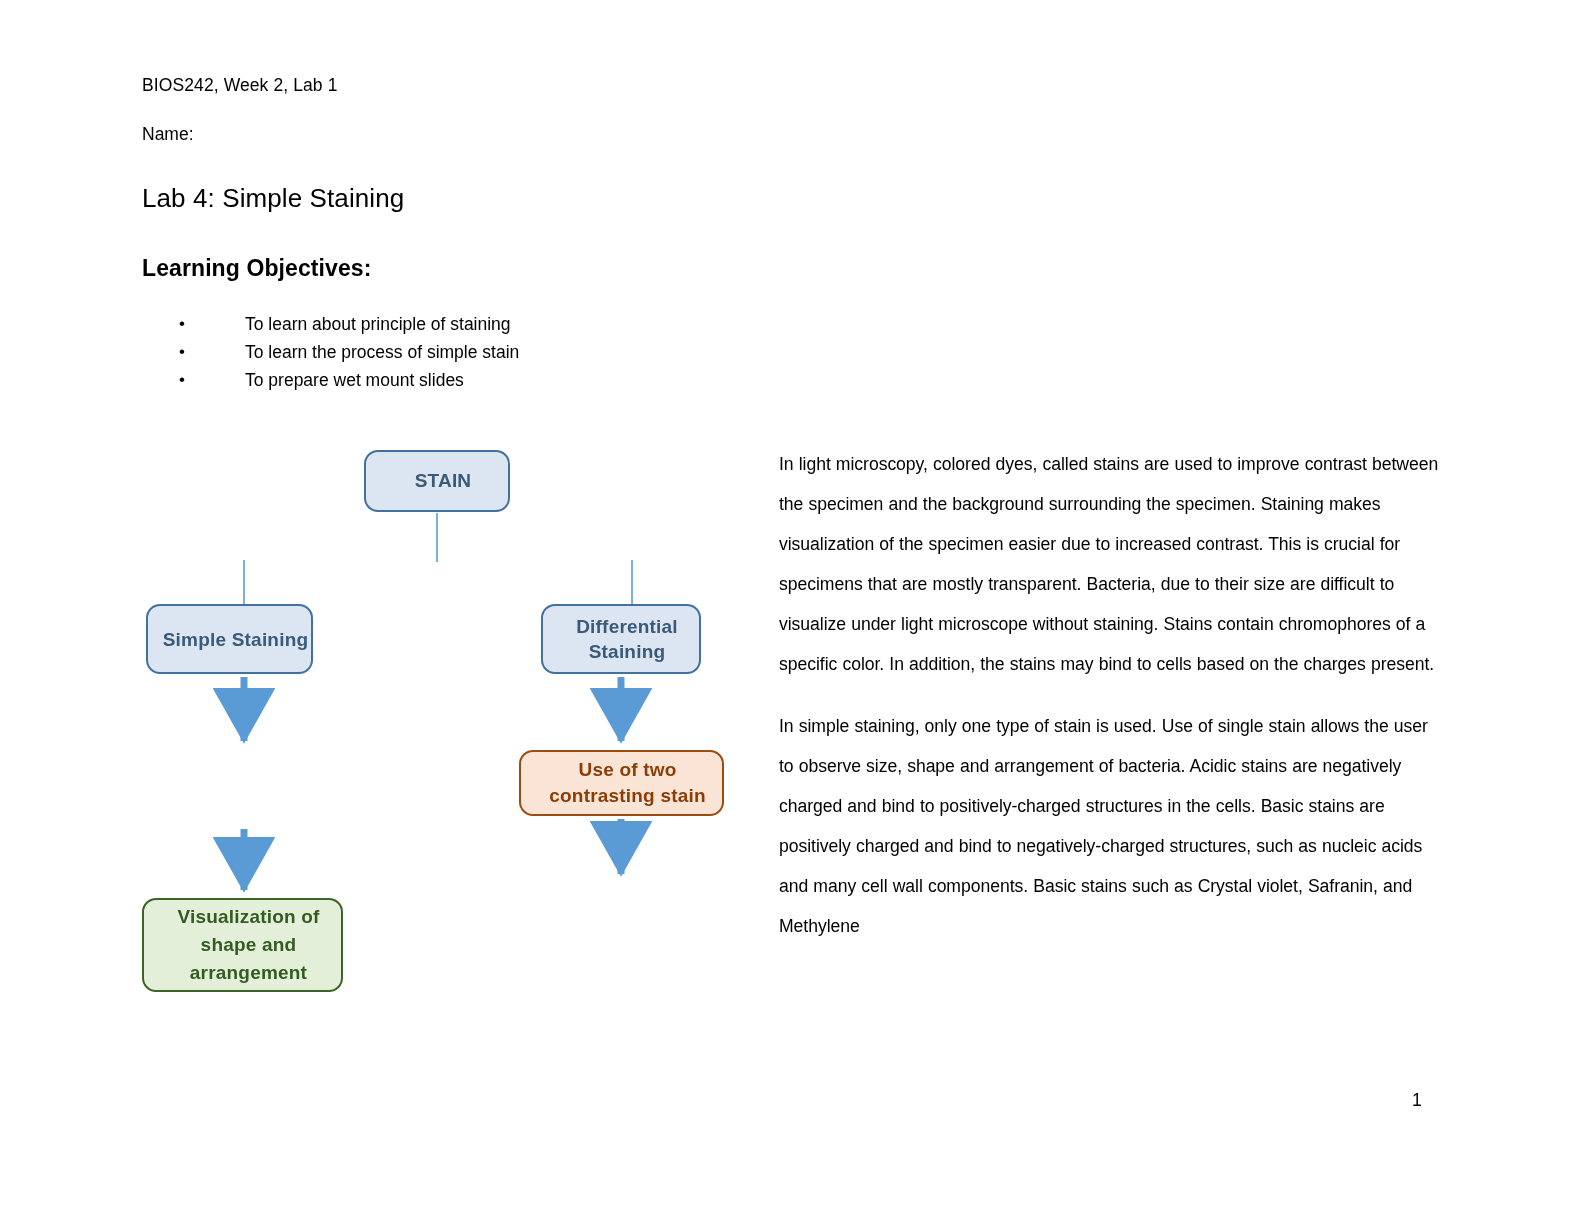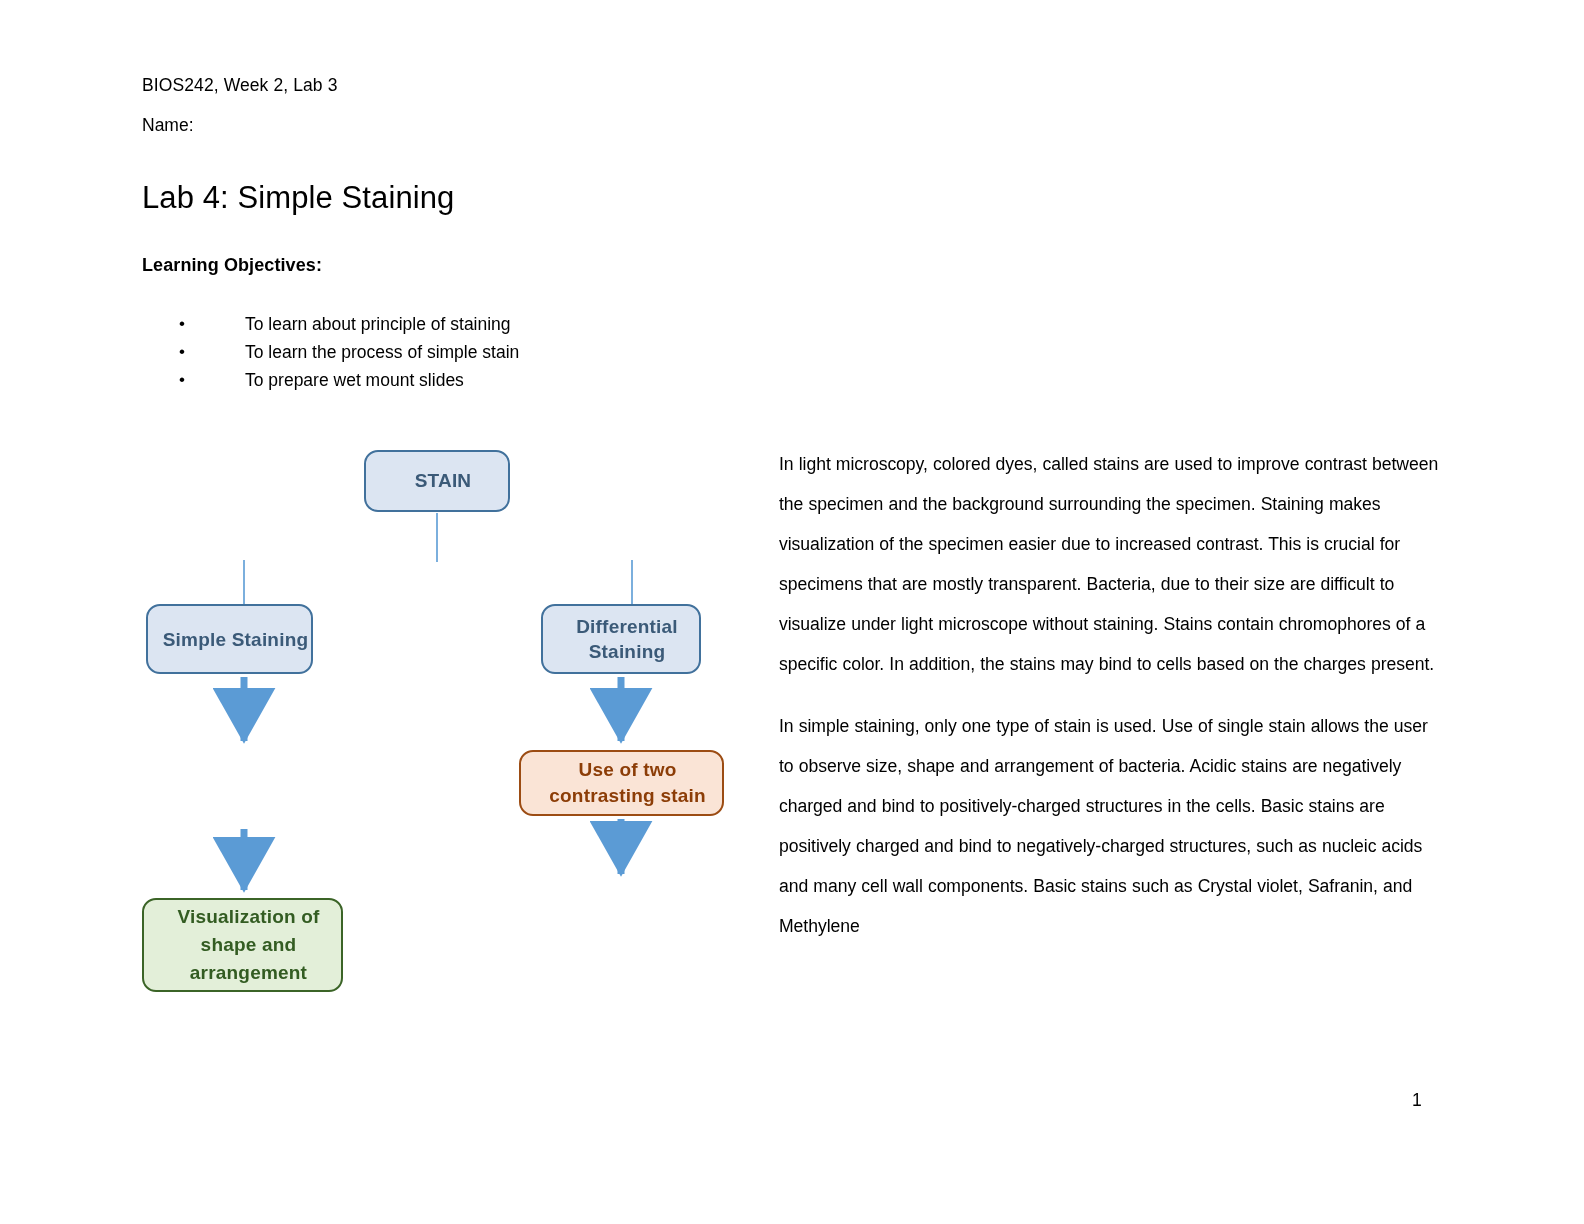--- a/index.html
+++ b/index.html
@@ -29,39 +29,39 @@
   }
   .course-line {
     font-size: 17.5px;
     line-height: 26px;
     color: #000;
     letter-spacing: 0.1px;
   }
   .name-line {
     font-size: 17.5px;
     line-height: 26px;
-    margin-top: 14px;
+    margin-top: 23px;
     color: #000;
   }
   .doc-title {
     position: absolute;
     left: 142px;
     top: 178px;
-    font-size: 31px;
+    font-size: 26px;
     line-height: 40px;
     font-weight: 400;
     color: #000;
     letter-spacing: 0.1px;
     white-space: nowrap;
   }
   .objectives-head {
     position: absolute;
     left: 142px;
     top: 255px;
-    font-size: 18px;
+    font-size: 23px;
     font-weight: bold;
     color: #000;
     letter-spacing: 0.1px;
   }
   .objectives-list {
     position: absolute;
     left: 175px;
     top: 310px;
     margin: 0;
     padding: 0;
@@ -182,21 +182,21 @@
     font-size: 17.5px;
     color: #000;
   }
 </style>
 </head>
 <body>
 
 <div id="page">
 
   <div class="doc-header">
-    <div class="course-line">BIOS242, Week 2, Lab 3</div>
+    <div class="course-line">BIOS242, Week 2, Lab 1</div>
     <div class="name-line">Name:</div>
   </div>
 
   <div class="doc-title">Lab 4: Simple Staining</div>
 
   <div class="objectives-head">Learning Objectives:</div>
 
   <ul class="objectives-list">
     <li>
       <span class="bullet">•</span>

